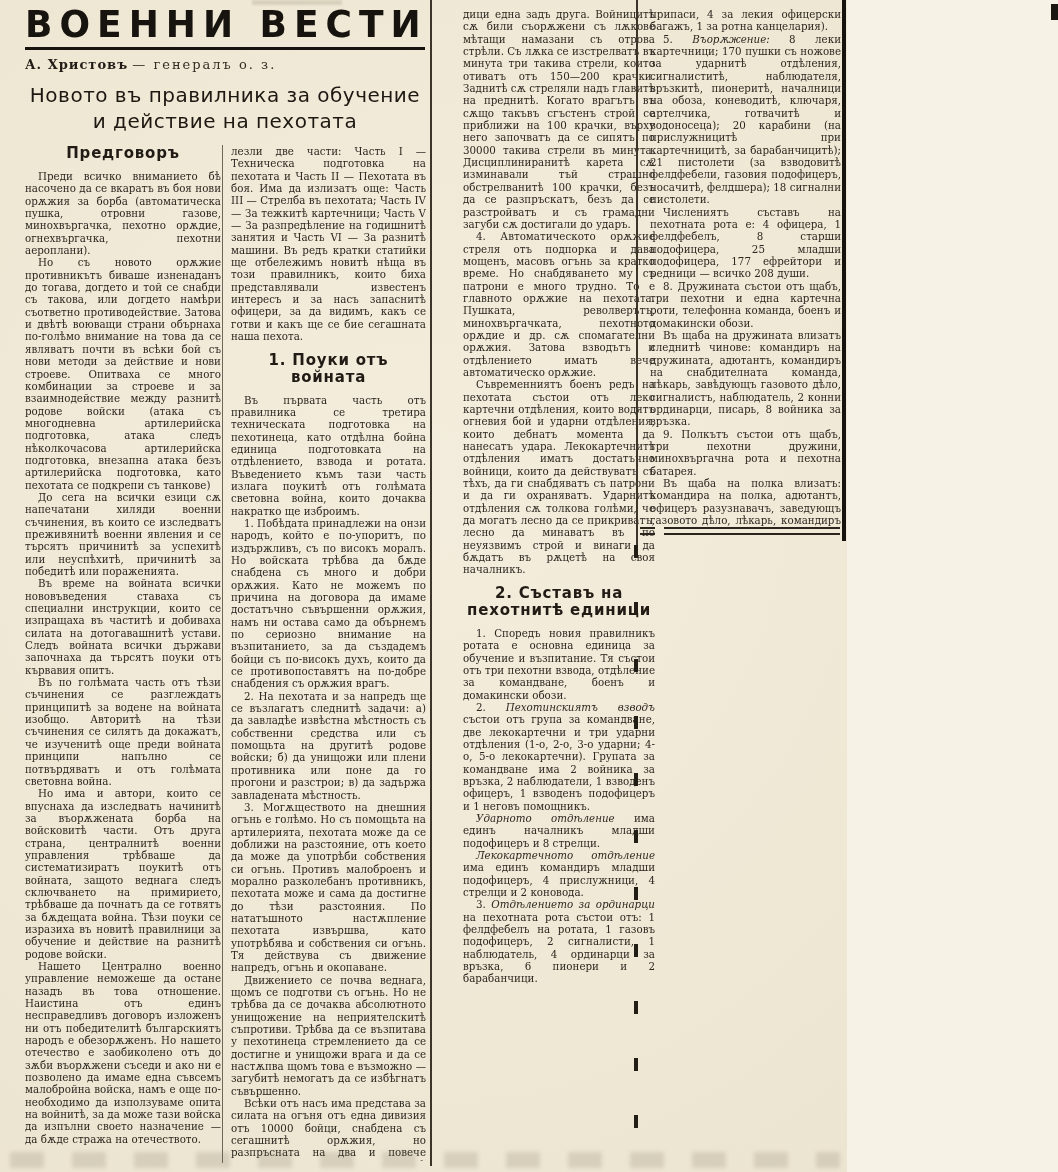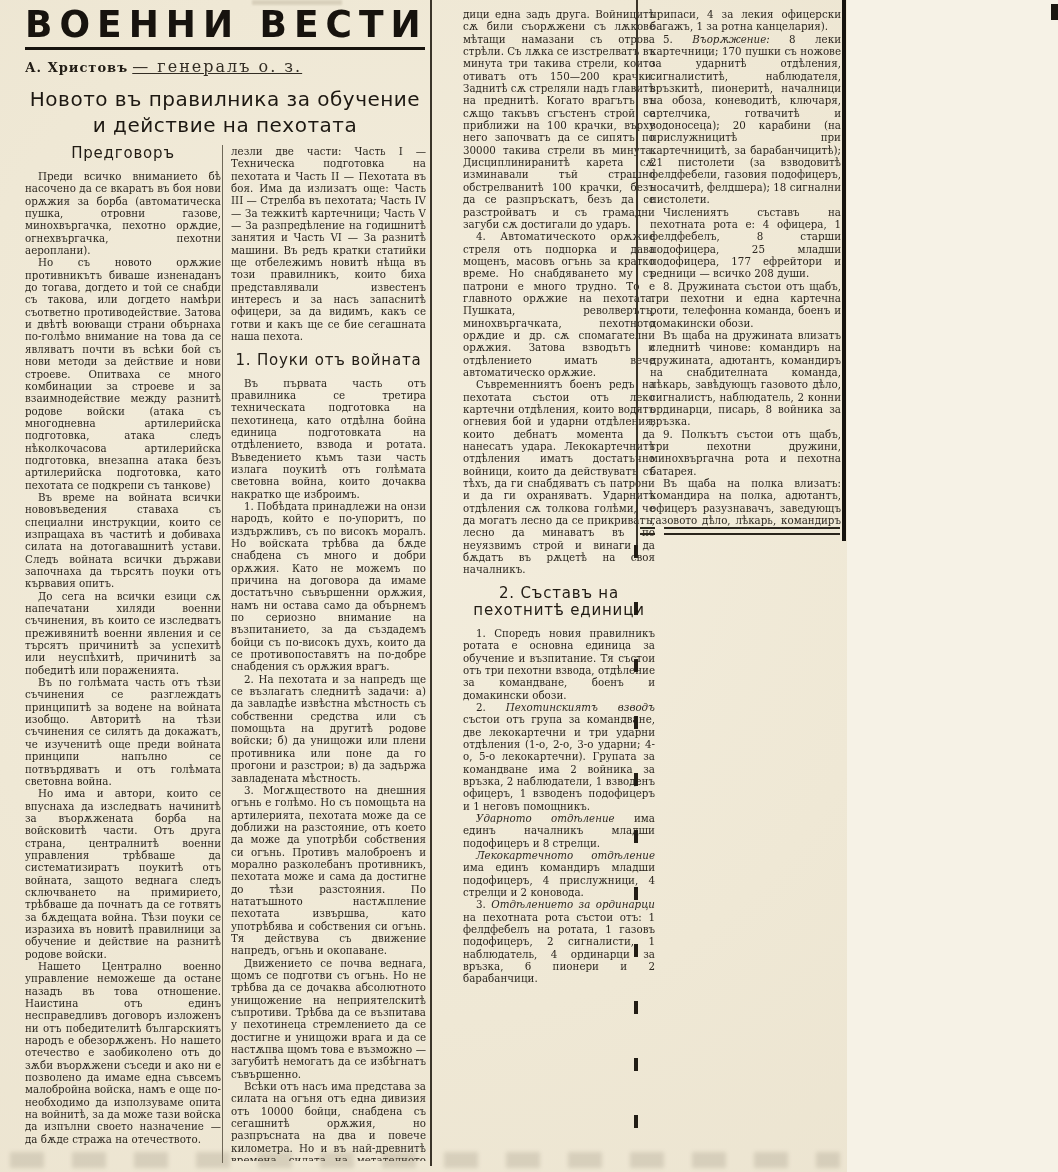--- a/index.html
+++ b/index.html
@@ -12,31 +12,31 @@
   .right-margin{position:absolute;left:847px;top:0;width:211px;height:1172px;background:#f6f2e6;}
   
   .header{position:absolute;left:25px;top:4px;width:400px;}
   .masthead{
     margin:0;text-align:center;font-family:"DejaVu Sans",sans-serif;font-weight:bold;
     font-size:36px;letter-spacing:7px;color:#17130e;transform:scaleY(1.02);white-space:nowrap;
   }
   .head-rule{height:3px;background:#17130e;margin-top:2px;}
   .byline{margin-top:7px;font-size:13px;color:#211c15;}
   .byline .author{font-weight:bold;letter-spacing:1px;}
-  .byline .author-suffix{font-size:16px;letter-spacing:2px;color:#332d24;text-decoration:underline;}
+  .byline .author-suffix{font-size:13px;letter-spacing:2px;color:#332d24;}
   .art-title{
     margin:10px 0 0 0;text-align:center;font-family:"DejaVu Sans",sans-serif;font-weight:400;
     font-size:20px;line-height:26px;color:#1d1812;letter-spacing:0.5px;
   }
   
   .col{position:absolute;overflow:hidden;text-align:justify;font-size:10.3px;line-height:12.35px;color:var(--ink,#2c2720);}
   .col p.para{margin:0;text-indent:13px;}
   .col p.flush{text-indent:0;}
   .col .sec-head{
-    font-family:"DejaVu Sans",sans-serif;font-weight:normal;text-align:center;text-indent:0;
+    font-family:"DejaVu Sans",sans-serif;font-weight:bold;text-align:center;text-indent:0;
     font-size:15px;line-height:17px;letter-spacing:0.8px;margin:9px 0 8px 0;color:#201b14;
   }
   #col1{left:25px;top:145px;width:196px;height:1016px;}
   #col1 .sec-head{margin-top:0;}
   #col2{left:231px;top:145px;width:195px;height:1016px;}
   #col3{left:463px;top:8px;width:192px;height:1154px;}
   #col4{left:650px;top:8px;width:191px;height:520px;}
   
   .vrule{position:absolute;}
   #rule-c1c2{left:222px;top:145px;width:1px;height:1018px;background:#6e6757;}
@@ -72,22 +72,22 @@
       <span class="author">А. Христовъ</span>
       <span class="author-suffix">— генералъ о. з.</span>
     </div>
     <h2 class="art-title">Новото въ правилника за обучение и действие на пехотата</h2>
   </div>
 
   <div id="col1" class="col">
       <div class="sec-head">Предговоръ</div>
       <p class="para">Преди всичко вниманието бѣ насочено да се вкаратъ въ боя нови орѫжия за борба (автоматическа пушка, отровни газове, минохвъргачка, пехотно орѫдие, огнехвъргачка, пехотни аероплани).</p>
       <p class="para">Но съ новото орѫжие противникътъ биваше изненаданъ до тогава, догдето и той се снабди съ такова, или догдето намѣри съответно противодействие. Затова и двѣтѣ воюващи страни обърнаха по-голѣмо внимание на това да се являватъ почти въ всѣки бой съ нови методи за действие и нови строеве. Опитваха се много комбинации за строеве и за взаимнодействие между разнитѣ родове войски (атака съ многодневна артилерийска подготовка, атака следъ нѣколкочасова артилерийска подготовка, внезапна атака безъ артилерийска подготовка, като пехотата се подкрепи съ танкове)</p>
+      <p class="para">До сега на всички езици сѫ напечатани хиляди военни съчинения, въ които се изследватъ преживянитѣ военни явления и се търсятъ причинитѣ за успехитѣ или неуспѣхитѣ, причинитѣ за победитѣ или пораженията.</p>
       <p class="para">Въ време на войната всички нововъведения ставаха съ специални инструкции, които се изпращаха въ частитѣ и добиваха силата на дотогавашнитѣ устави. Следъ войната всички държави започнаха да търсятъ поуки отъ кървавия опитъ.</p>
-      <p class="para">До сега на всички езици сѫ напечатани хиляди военни съчинения, въ които се изследватъ преживянитѣ военни явления и се търсятъ причинитѣ за успехитѣ или неуспѣхитѣ, причинитѣ за победитѣ или пораженията.</p>
       <p class="para">Въ по голѣмата часть отъ тѣзи съчинения се разглеждатъ принципитѣ за водене на войната изобщо. Авторитѣ на тѣзи съчинения се силятъ да докажатъ, че изученитѣ още преди войната принципи напълно се потвърдяватъ и отъ голѣмата световна война.</p>
       <p class="para">Но има и автори, които се впуснаха да изследватъ начинитѣ за въорѫжената борба на войсковитѣ части. Отъ друга страна, централнитѣ военни управления трѣбваше да систематизиратъ поукитѣ отъ войната, защото веднага следъ сключването на примирието, трѣбваше да почнатъ да се готвятъ за бѫдещата война. Тѣзи поуки се изразиха въ новитѣ правилници за обучение и действие на разнитѣ родове войски.</p>
       <p class="para">Нашето Централно военно управление неможеше да остане назадъ въ това отношение. Наистина отъ единъ несправедливъ договоръ изложенъ ни отъ победителитѣ българскиятъ народъ е обезорѫженъ. Но нашето отечество е заобиколено отъ до зѫби въорѫжени съседи и ако ни е позволено да имаме една съвсемъ малобройна войска, намъ е още по-необходимо да използуваме опита на войнитѣ, за да може тази войска да изпълни своето назначение — да бѫде стража на отечеството.</p>
     </div>
   <div id="col2" class="col">
       <p class="para flush">лезли две части: Часть I — Техническа подготовка на пехотата и Часть II — Пехотата въ боя. Има да излизатъ още: Часть III — Стрелба въ пехотата; Часть IV — За тежкитѣ картечници; Часть V — За разпредѣление на годишнитѣ занятия и Часть VI — За разнитѣ машини. Въ редъ кратки статийки ще отбележимъ новитѣ нѣща въ този правилникъ, които биха представлявали известенъ интересъ и за насъ запаснитѣ офицери, за да видимъ, какъ се готви и какъ ще се бие сегашната наша пехота.</p>
       <div class="sec-head">1. Поуки отъ войната</div>
       <p class="para">Въ първата часть отъ правилника се третира техническата подготовка на пехотинеца, като отдѣлна бойна единица подготовката на отдѣлението, взвода и ротата. Въведението къмъ тази часть излага поукитѣ отъ голѣмата световна война, които дочаква накратко ще изброимъ.</p>
       <p class="para">1. Побѣдата принадлежи на онзи народъ, който е по-упоритъ, по издържливъ, съ по високъ моралъ. Но войската трѣбва да бѫде снабдена съ много и добри орѫжия. Като не можемъ по причина на договора да имаме достатъчно съвършенни орѫжия, намъ ни остава само да обърнемъ по сериозно внимание на възпитанието, за да създадемъ бойци съ по-високъ духъ, които да се противопоставятъ на по-добре снабдения съ орѫжия врагъ.</p>
       <p class="para">2. На пехотата и за напредъ ще се възлагатъ следнитѣ задачи: а) да завладѣе извѣстна мѣстность съ собственни средства или съ помощьта на другитѣ родове войски; б) да унищожи или плени противника или поне да го прогони и разстрои; в) да задържа завладената мѣстность.</p>

